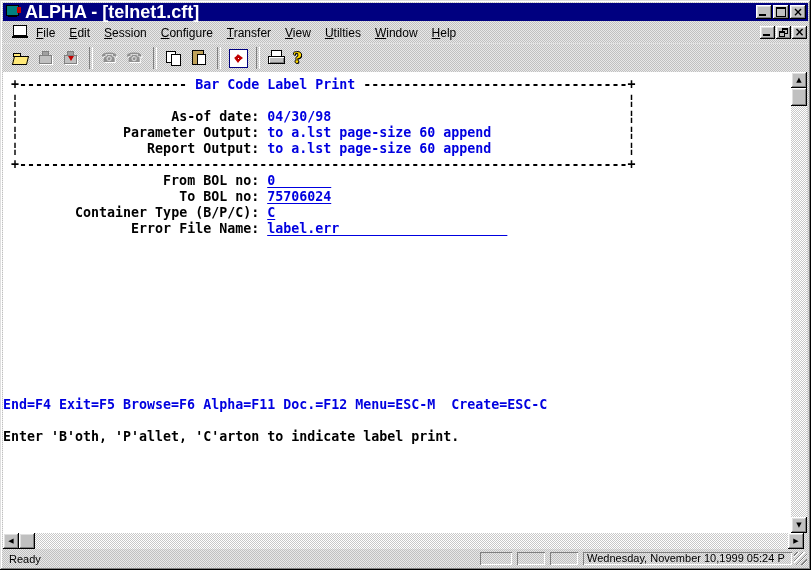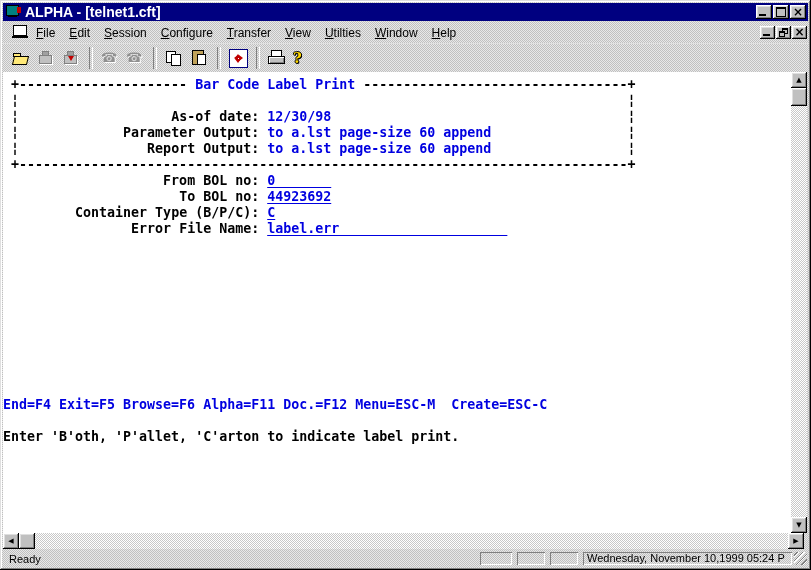--- a/index.html
+++ b/index.html
@@ -4,21 +4,21 @@
 <style>
   html,body{margin:0;padding:0;}
   body{width:811px;height:570px;font-family:"Liberation Sans",sans-serif;}
 
   #window{position:relative;width:811px;height:570px;background-color:#c0c0c0;
     background-image:conic-gradient(#e8e8e8 0 25%,#c0c0c0 25% 50%,#e8e8e8 50% 75%,#c0c0c0 75%);background-size:2px 2px;
     box-shadow:inset -1px -1px #000, inset 1px 1px #dfdfdf, inset -2px -2px #808080, inset 2px 2px #fff;overflow:hidden;}
 
   
   #titlebar{position:absolute;left:3px;top:3px;right:3px;height:18px;background:#000080;display:flex;align-items:center;padding:0 2px;}
-  #title-text{color:#fff;font-weight:bold;font-size:14px;margin-left:4px;white-space:nowrap;flex:1;}
+  #title-text{color:#fff;font-weight:bold;font-size:18px;margin-left:4px;white-space:nowrap;flex:1;}
   .tb-ctl{width:16px;height:14px;background:#c0c0c0;box-shadow:inset -1px -1px #000, inset 1px 1px #fff, inset -2px -2px #808080, inset 2px 2px #dfdfdf;display:flex;align-items:center;justify-content:center;margin-left:1px;position:relative;}
   .g-min{position:absolute;left:3px;bottom:3px;width:7px;height:2px;background:#000;}
   .g-max{width:8px;height:7px;border:1px solid #000;border-top:2px solid #000;background:#c0c0c0;}
   .g-close{font:bold 12px "DejaVu Sans",sans-serif;color:#000;line-height:10px;}
   .g-restore{position:relative;width:9px;height:9px;}
   .g-restore:before{content:"";position:absolute;top:0;right:0;width:4px;height:3px;border:1px solid #000;border-top-width:2px;background:#c0c0c0;}
   .g-restore:after{content:"";position:absolute;bottom:0;left:0;width:4px;height:3px;border:1px solid #000;border-top-width:2px;background:#c0c0c0;}
 
   
   .app-icon{position:relative;width:16px;height:14px;}
@@ -173,26 +173,26 @@
         <i class="ic ic-printer"></i>
       </span>
       <span class="tb-btn">
         <i class="ic ic-help">?</i>
       </span>
     </div>
 
   <div id="terminal">
       <div class="trow"><span> +</span><span>---------------------</span><span> </span><span class="seg-b">Bar Code Label Print</span><span> </span><span>---------------------------------</span><span>+</span></div>
       <div class="trow"><span> ¦</span><span>                                                                            </span><span>¦</span></div>
-      <div class="trow"><span> ¦</span><span>                   </span><span>As-of date: </span><span class="seg-b">12/30/98</span><span>                                     </span><span>¦</span></div>
+      <div class="trow"><span> ¦</span><span>                   </span><span>As-of date: </span><span class="seg-b">04/30/98</span><span>                                     </span><span>¦</span></div>
       <div class="trow"><span> ¦</span><span>             </span><span>Parameter Output: </span><span class="seg-b">to a.lst page-size 60 append</span><span>                 </span><span>¦</span></div>
       <div class="trow"><span> ¦</span><span>                </span><span>Report Output: </span><span class="seg-b">to a.lst page-size 60 append</span><span>                 </span><span>¦</span></div>
       <div class="trow"><span> +</span><span>----------------------------------------------------------------------------</span><span>+</span></div>
       <div class="trow"><span>                    </span><span>From BOL no: </span><span class="seg-u">0       </span></div>
-      <div class="trow"><span>                      </span><span>To BOL no: </span><span class="seg-u">44923692</span></div>
+      <div class="trow"><span>                      </span><span>To BOL no: </span><span class="seg-u">75706024</span></div>
       <div class="trow"><span>         </span><span>Container Type (B/P/C): </span><span class="seg-u">C</span></div>
       <div class="trow"><span>                </span><span>Error File Name: </span><span class="seg-u">label.err                     </span></div>
       <div class="trow"></div>
       <div class="trow"></div>
       <div class="trow"></div>
       <div class="trow"></div>
       <div class="trow"></div>
       <div class="trow"></div>
       <div class="trow"></div>
       <div class="trow"></div>

